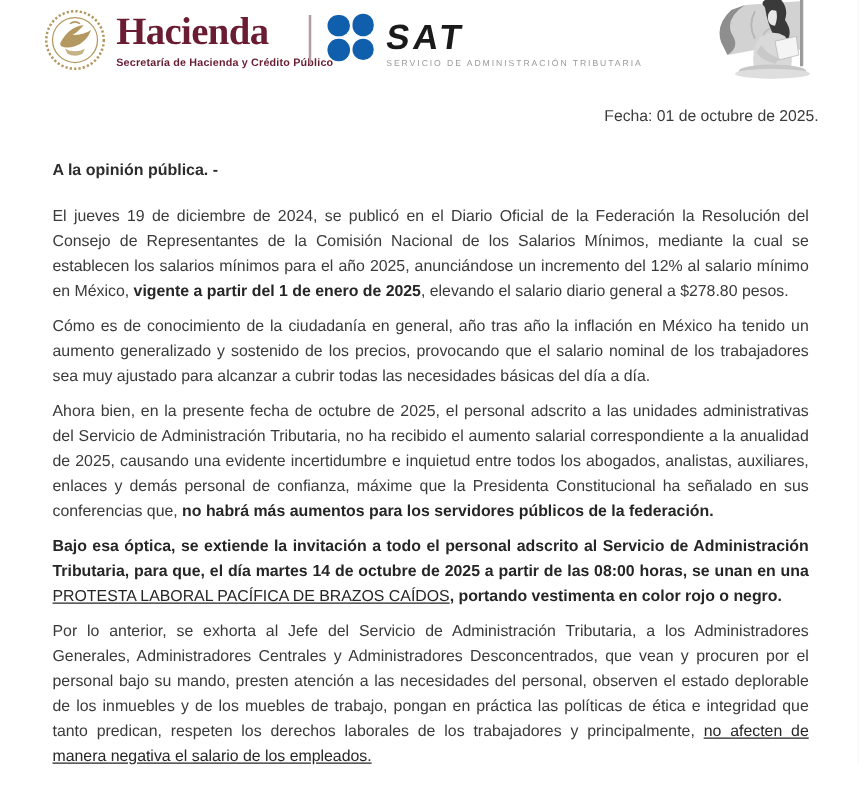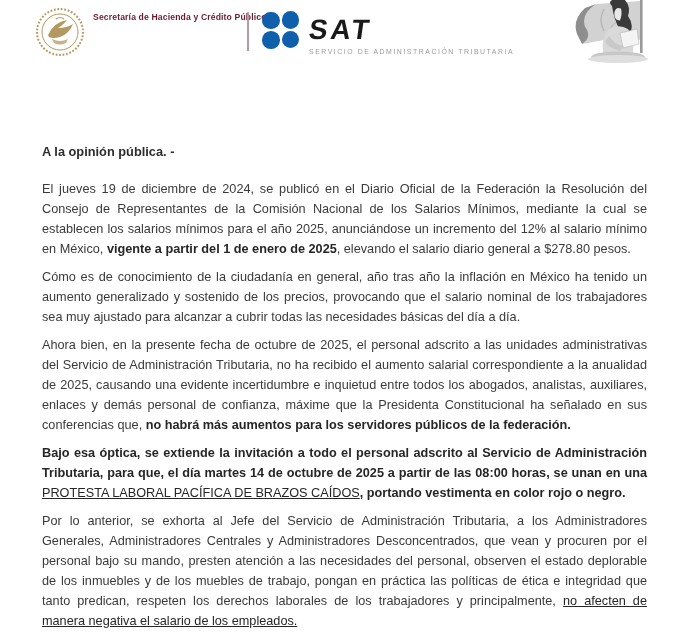--- a/index.html
+++ b/index.html
@@ -43,21 +43,21 @@
     color:#1a1a1a; letter-spacing:3px; transform:skewX(-8deg);
   }
   .sat-sub { font-size:6.9px; color:#9a9a9a; letter-spacing:1.55px; margin-top:4px; white-space:nowrap; }
   .emblem { position:absolute; top:0; right:25px; width:88px; height:68px; }
 
   
   .date-line {
     position:absolute; top:86px; right:32px;
     font-size:12.6px; color:#3a3a3a;
   }
-  .letter-body { position:absolute; left:42px; right:40px; top:144px; }
+  .letter-body { position:absolute; left:42px; right:40px; top:128px; }
   .salutation {
     font-size:12.8px; font-weight:bold; color:#2d2d2d;
     margin-bottom:20px;
   }
   .para {
     font-size:12.7px; line-height:20px; text-align:justify;
     color:#3a3a3a; margin-bottom:8px;
   }
   .seg-bold { font-weight:bold; color:#262626; }
   .seg-bold-underline { font-weight:normal; color:#262626; text-decoration:underline; }
@@ -73,20 +73,21 @@
       <svg viewBox="0 0 52 50" width="52" height="50" aria-hidden="true">
         <circle cx="26" cy="25" r="23" fill="none" stroke="#b3985f" stroke-width="2" stroke-dasharray="1.8 1.7"></circle>
         <circle cx="26" cy="25" r="18" fill="none" stroke="#b3985f" stroke-width="1"></circle>
         <path d="M14 28 Q20 15 33 13 Q28 19 24 21 Q33 21 39 17 Q35 27 26 30 Q19 32 15 30 Z" fill="#b3985f"></path>
         <path d="M18 32 Q26 36 34 32 L32 36 Q26 39 20 36 Z" fill="#b3985f" opacity="0.75"></path>
         <path d="M22 12 Q26 9 30 12" fill="none" stroke="#b3985f" stroke-width="1.2"></path>
       </svg>
     </div>
 
     <div class="hac-block">
+      <div class="hac-word">Hacienda</div>
       <div class="hac-sub">Secretaría de Hacienda y Crédito Público</div>
     </div>
 
     <div class="logo-divider"></div>
 
     <div class="sat-block">
       <div class="sat-circles">
         <span class="sat-c1"></span>
           <span class="sat-c2"></span>
           <span class="sat-c3"></span>
@@ -109,20 +110,21 @@
         <path d="M43.5 8 Q39.5 10 40.5 16 Q41.5 20.5 46 20.5 Q48.5 14 47 8.5 Z" fill="#e8e8e8"></path>
         <path d="M34 30 Q44 23 54 29 Q61 39 59 53 L29 53 Q27 38 34 30 Z" fill="#d9d9d9"></path>
         <path d="M46 33 L63 29 L65 44 L49 48 Z" fill="#f4f4f4" stroke="#b5b5b5" stroke-width="0.6"></path>
         <path d="M35 36 Q41 45 50 46.5 L46 51 Q35 48 31 42 Z" fill="#c9c9c9"></path>
         <ellipse cx="44" cy="57" rx="27" ry="5.5" fill="#c7c7c7"></ellipse>
         <ellipse cx="44" cy="59" rx="30" ry="4" fill="#dedede"></ellipse>
       </svg>
     </div>
   </header>
 
+  <div class="date-line">Fecha: 01 de octubre de 2025.</div>
 
   <div class="letter-body">
 
     <div class="salutation">A la opinión pública. -</div>
 
     <p class="para"><span>El jueves 19 de diciembre de 2024, se publicó en el Diario Oficial de la Federación la Resolución del Consejo de Representantes de la Comisión Nacional de los Salarios Mínimos, mediante la cual se establecen los salarios mínimos para el año 2025, anunciándose un incremento del 12% al salario mínimo en México, </span><span class="seg-bold">vigente a partir del 1 de enero de 2025</span><span>, elevando el salario diario general a $278.80 pesos.</span></p>
 
     <p class="para"><span>Cómo es de conocimiento de la ciudadanía en general, año tras año la inflación en México ha tenido un aumento generalizado y sostenido de los precios, provocando que el salario nominal de los trabajadores sea muy ajustado para alcanzar a cubrir todas las necesidades básicas del día a día.</span></p>
 
     <p class="para"><span>Ahora bien, en la presente fecha de octubre de 2025, el personal adscrito a las unidades administrativas del Servicio de Administración Tributaria, no ha recibido el aumento salarial correspondiente a la anualidad de 2025, causando una evidente incertidumbre e inquietud entre todos los abogados, analistas, auxiliares, enlaces y demás personal de confianza, máxime que la Presidenta Constitucional ha señalado en sus conferencias que, </span><span class="seg-bold">no habrá más aumentos para los servidores públicos de la federación.</span></p>

